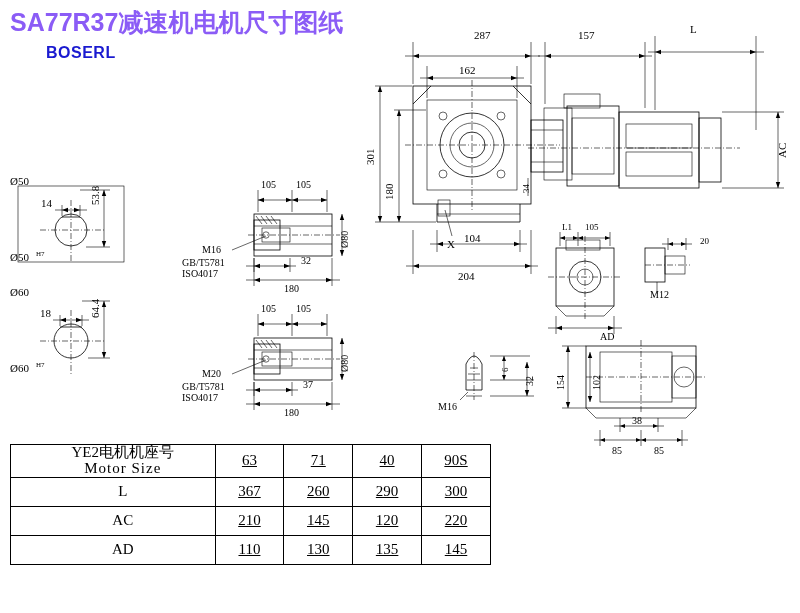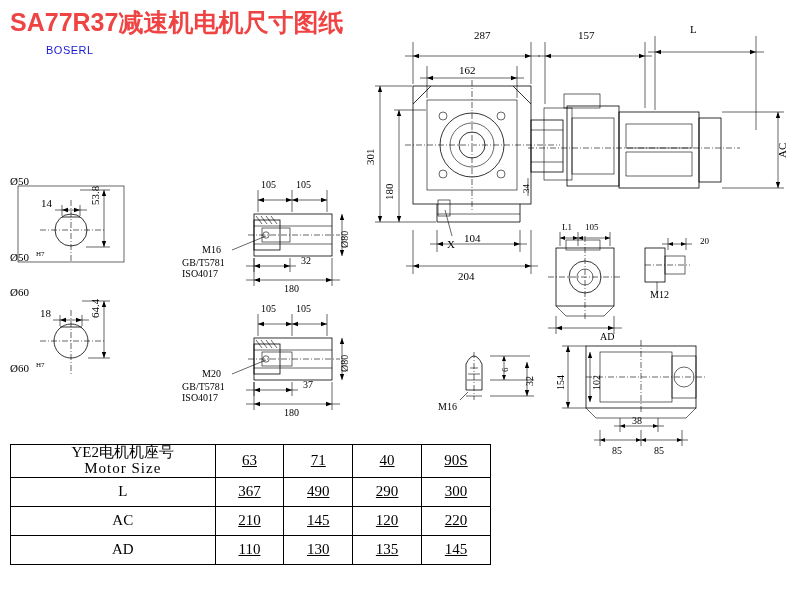--- a/index.html
+++ b/index.html
@@ -18,30 +18,30 @@
     overflow: hidden;
   }
   .title {
     position: absolute;
     left: 10px;
     top: 6px;
     font-family: "Liberation Sans", sans-serif;
     font-weight: bold;
     font-size: 25px;
     letter-spacing: 0px;
-    color: #ef4444;
+    color: #8b5cf6;
     white-space: nowrap;
   }
   .logo {
     position: absolute;
     left: 46px;
     top: 44px;
     font-family: "Liberation Sans", sans-serif;
-    font-weight: normal;
-    font-size: 11px;
+    font-weight: bold;
+    font-size: 16px;
     color: #1a1ad0;
     letter-spacing: 0.5px;
   }
   svg.draw {
     position: absolute;
     left: 0;
     top: 0;
     width: 800px;
     height: 613px;
   }
@@ -489,21 +489,21 @@
           <span class="l2">Motor Size</span>
         </td>
         <td class="val">63</td>
         <td class="val">71</td>
         <td class="val">40</td>
         <td class="val">90S</td>
       </tr>
       <tr>
         <td class="lbl">L</td>
         <td class="val">367</td>
-        <td class="val">490</td>
+        <td class="val">260</td>
         <td class="val">290</td>
         <td class="val">300</td>
       </tr>
       <tr>
         <td class="lbl">AC</td>
         <td class="val">210</td>
         <td class="val">145</td>
         <td class="val">120</td>
         <td class="val">220</td>
       </tr>

